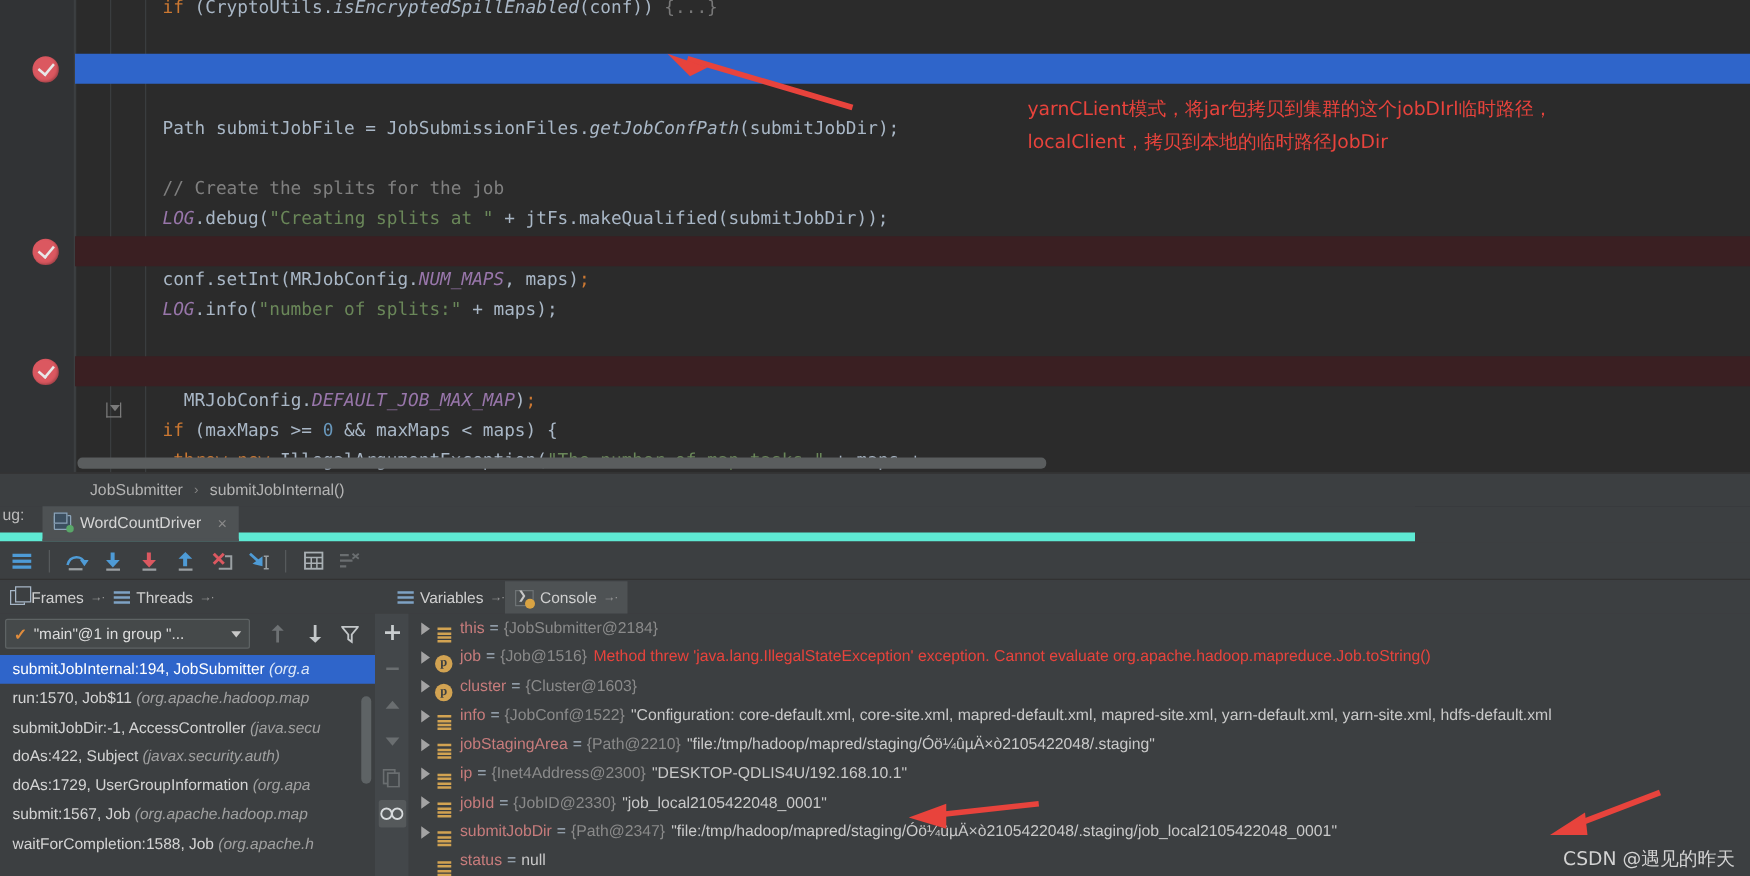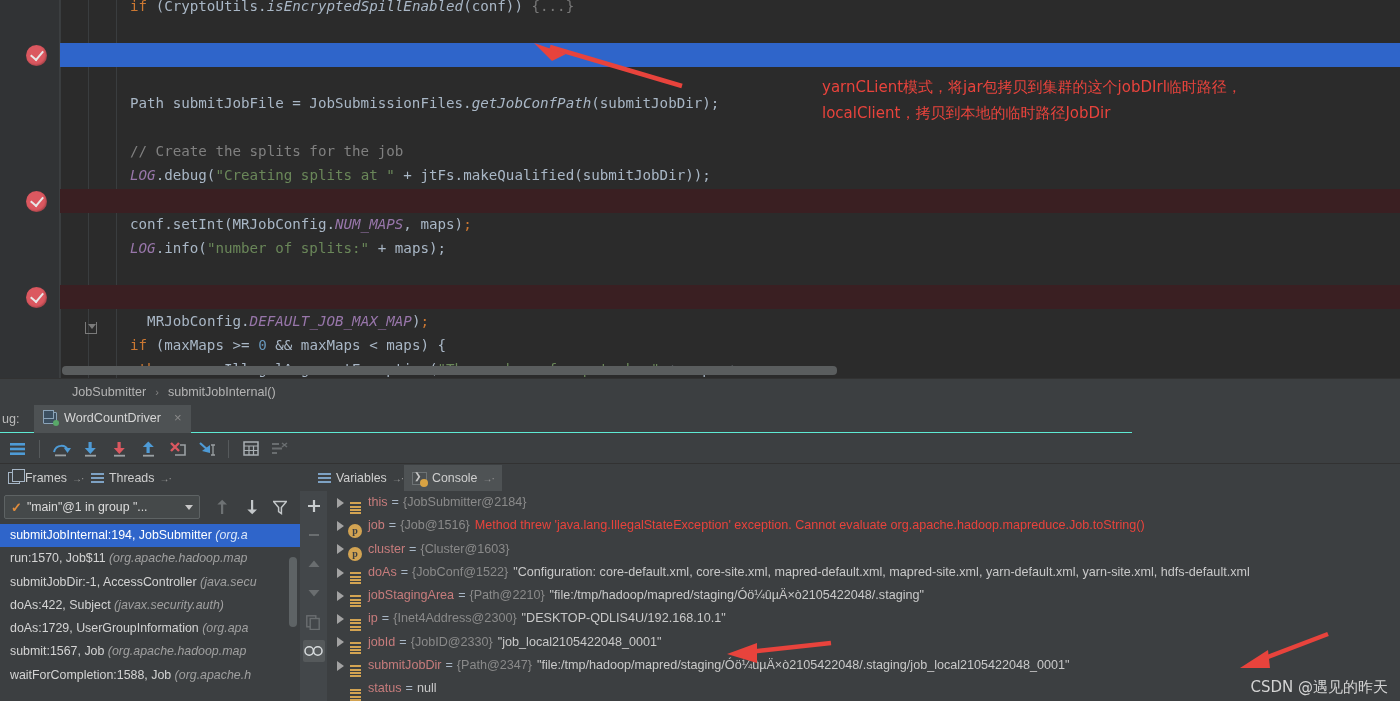--- a/index.html
+++ b/index.html
@@ -98,22 +98,22 @@
   }
   #breadcrumb .sep { margin: 0 9px; color: #848484; font-size: 11px; }
 
   
   #debug {
     position: absolute; left: 0; top: 405px; width: 1400px; height: 296px;
     background: #3c3f41;
   }
   #debug-tabbar {
     position: absolute; left: 0; top: 0; width: 1132px; height: 28px;
-    background: #3c3f41; border-bottom: 1px solid #5eead4;
-    display: flex; align-items: center;
+    background: #3c3f41; border-bottom: 7px solid #5eead4;
+    display: flex; align-items: flex-start;
   }
   #debug-label {
     font-size: 12.6px; color: #bbbbbb; padding-left: 2px; width: 34px;
   }
   .dtab {
     display: flex; align-items: center; gap: 7px; height: 28px;
     padding: 0 9px; background: #4e5254; font-size: 12.6px; color: #d6d6d6;
     border-bottom: 2px solid #4e5254;
   }
   .dtab .close { color: #8a8a8a; font-size: 13px; margin-left: 6px; }
@@ -515,21 +515,21 @@
       <div class="vrow">
         <span class="vtri"></span>
         <span class="vico">
           <span class="fld-ico">
             <i></i>
             <i></i>
             <i></i>
             <i></i>
           </span>
         </span>
-        <span class="vname">doAs</span>
+        <span class="vname">info</span>
         <span class="veq">=</span>
         <span class="vtype">{JobConf@1522}</span>
         <span class="vval">"Configuration: core-default.xml, core-site.xml, mapred-default.xml, mapred-site.xml, yarn-default.xml, yarn-site.xml, hdfs-default.xml</span>
       </div>
       <div class="vrow">
         <span class="vtri"></span>
         <span class="vico">
           <span class="fld-ico">
             <i></i>
             <i></i>

